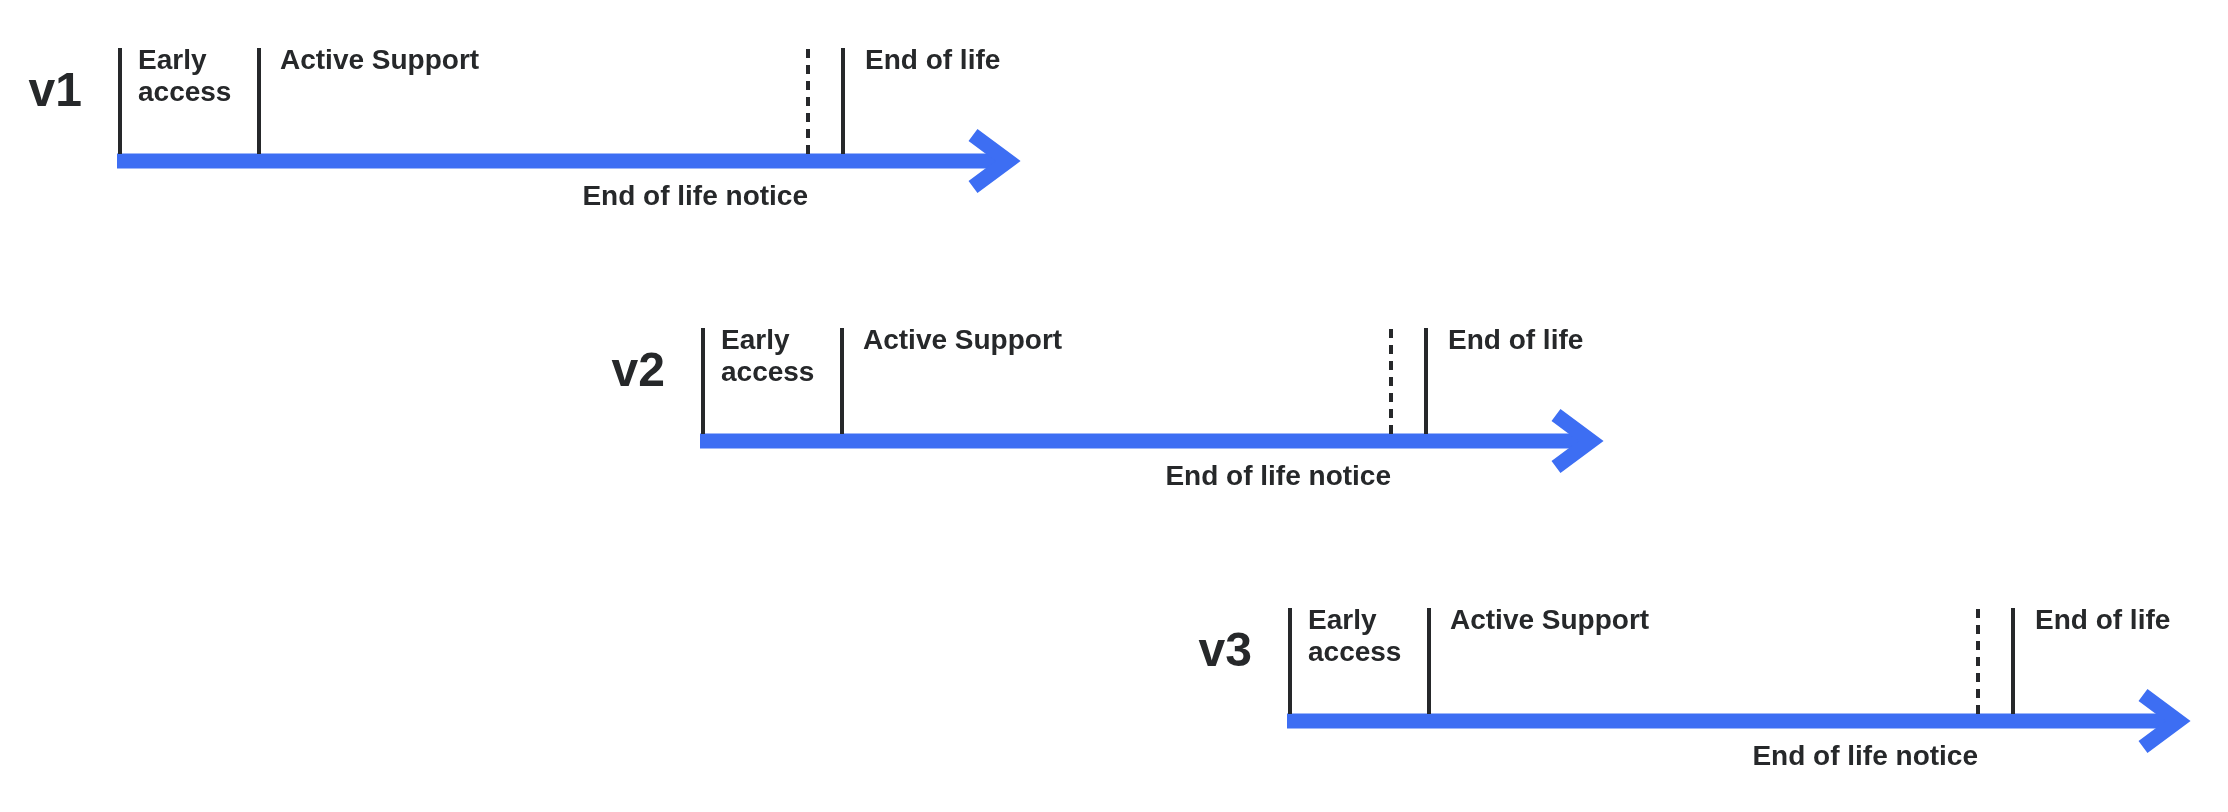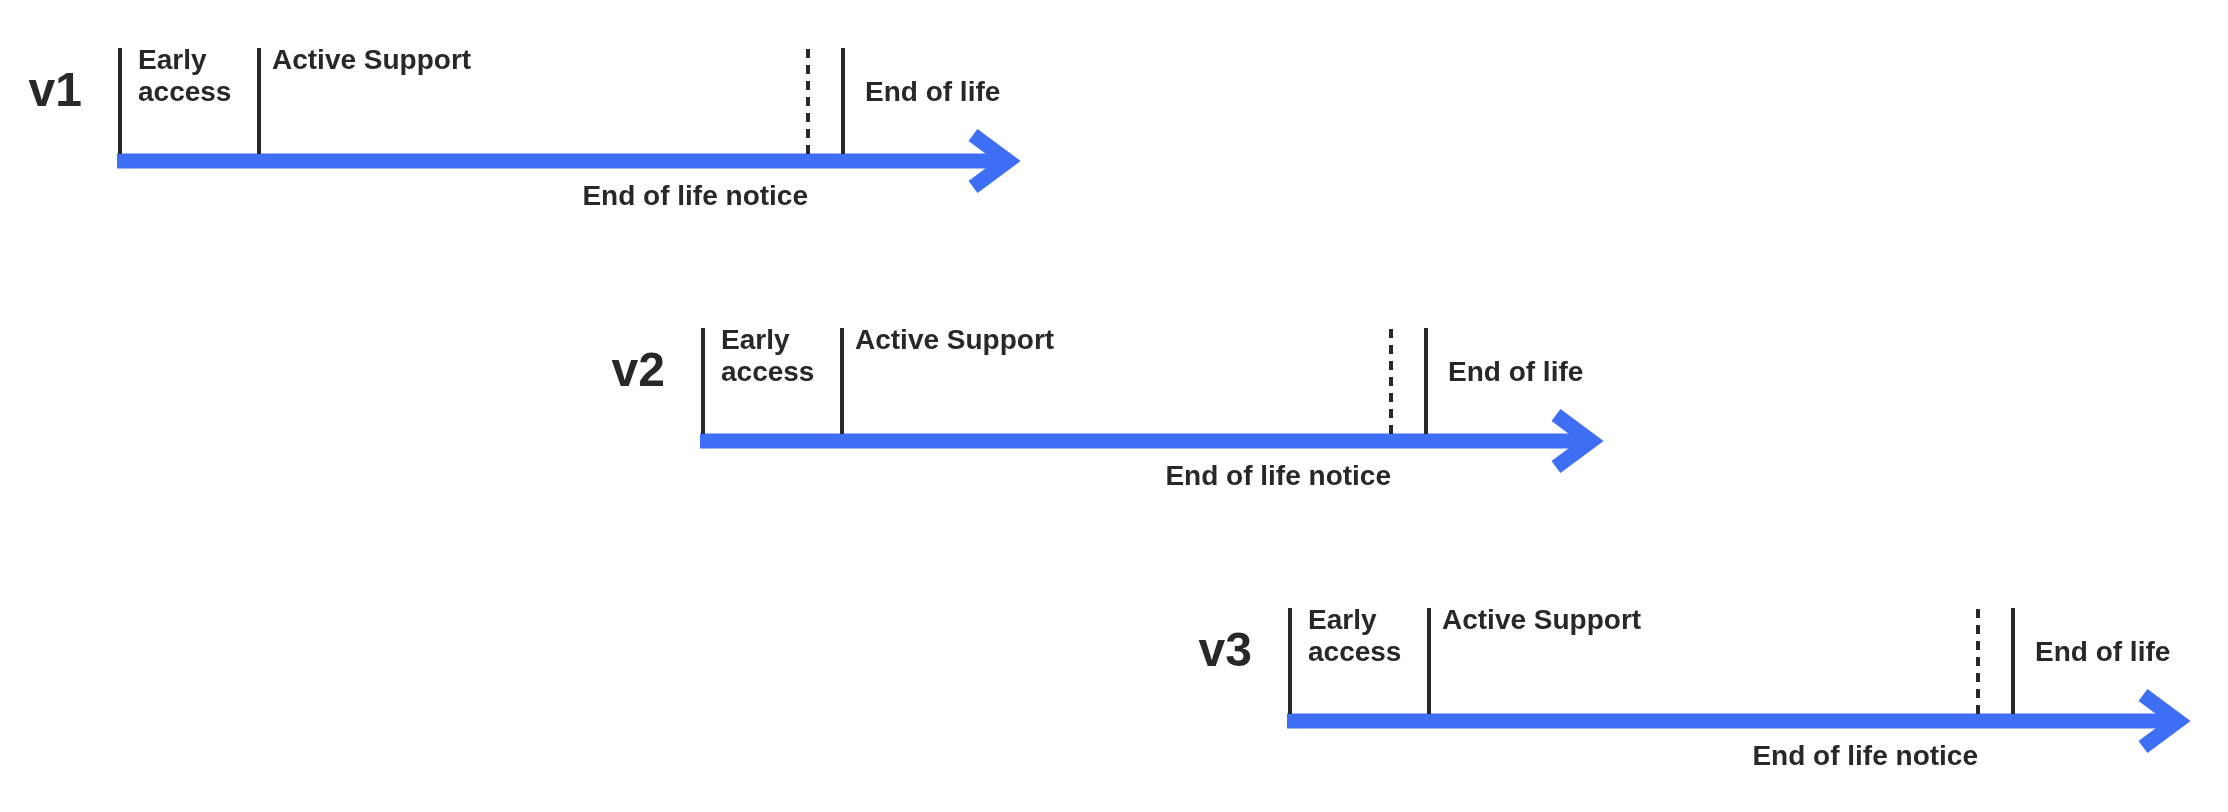--- a/index.html
+++ b/index.html
@@ -36,22 +36,22 @@
   .t-start{left:0;}
   .t-active{left:139px;}
   .t-eol{left:723px;}
   .tick-dashed{
     position:absolute;top:1px;left:688px;width:4px;height:105px;
     background:repeating-linear-gradient(to bottom, var(--ink) 0 9px, transparent 9px 16px);
   }
 
   .lbl{position:absolute;font-size:28px;line-height:32px;white-space:pre-line;}
   .lbl-early{left:20px;top:-4px;}
-  .lbl-active{left:154px;top:-4px;}
-  .lbl-eol{left:747px;top:-4px;margin-top:32px;}
+  .lbl-active{left:162px;top:-4px;}
+  .lbl-eol{left:747px;top:-4px;}
   .lbl-notice{left:0;top:132px;width:690px;text-align:right;}
 </style>
 </head>
 <body>
 
 <div class="canvas">
 
   <div class="row pos-1">
     <div class="version">v1</div>
     <svg class="arrow" width="920" height="90" viewBox="0 0 920 90">

